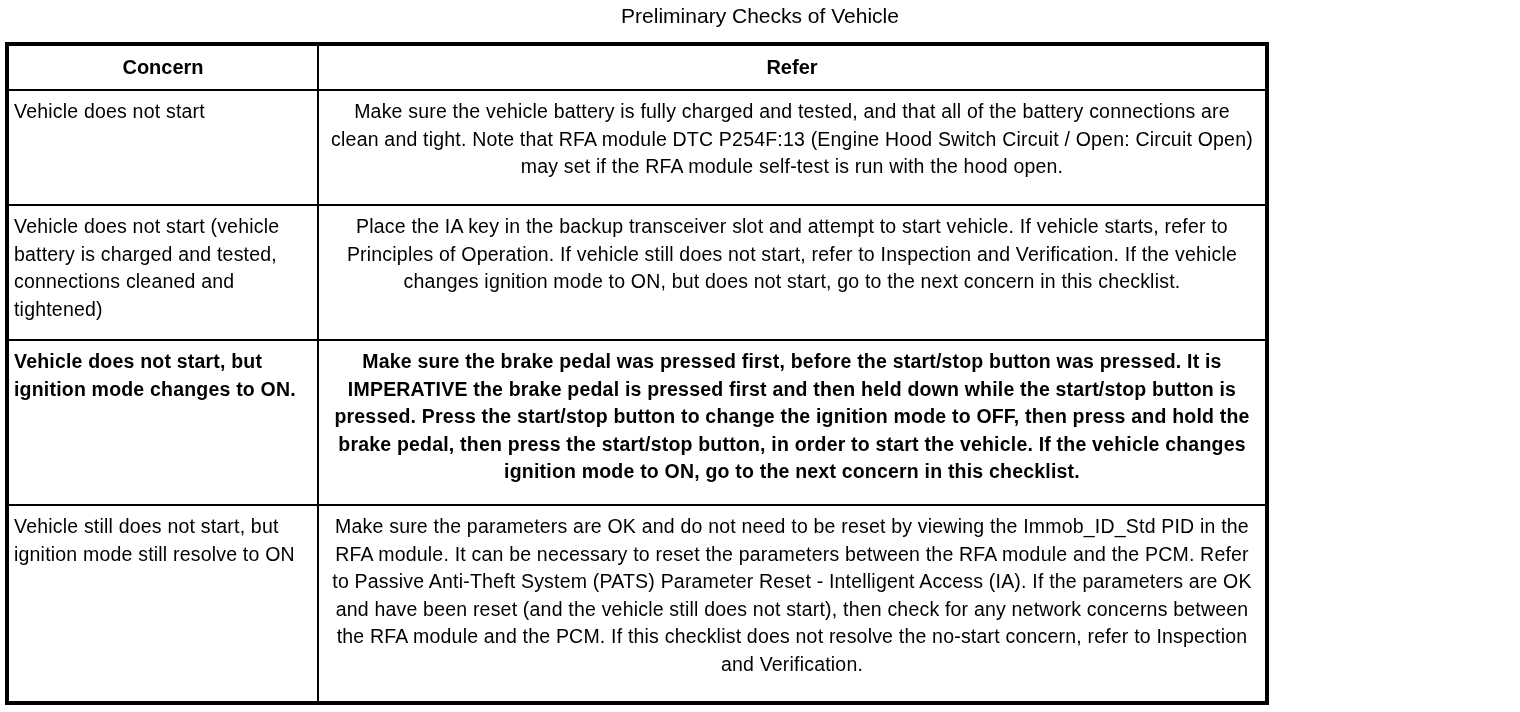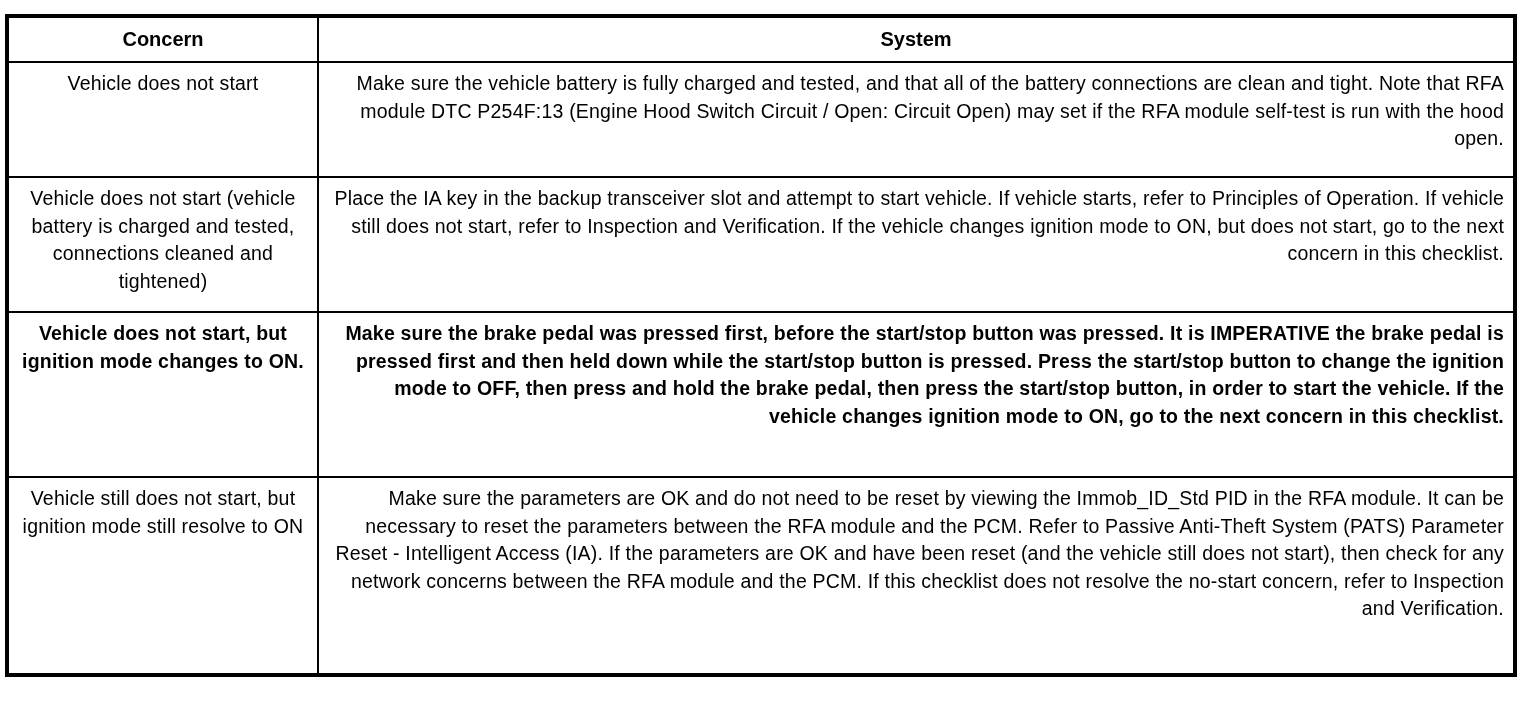--- a/index.html
+++ b/index.html
@@ -19,21 +19,21 @@
   .title {
     text-align: center;
     font-size: 21px;
     line-height: 24px;
     padding-top: 4px;
     font-weight: normal;
   }
   table.checks {
     border-collapse: collapse;
     table-layout: fixed;
-    width: 1512px;
+    width: 1264px;
     margin: 14px 0 0 5px;
     border: 4px solid #000000;
   }
   col.c1 { width: 311px; }
   th, td {
     border: 2px solid #000000;
     box-sizing: border-box;
     vertical-align: top;
   }
   th {
@@ -44,45 +44,46 @@
     height: 46px;
     padding: 2px 4px;
   }
   td {
     font-size: 19.5px;
     line-height: 27.5px;
     padding: 7px 9px 7px 9px;
     letter-spacing: 0.2px;
   }
   td.concern {
-    text-align: center;
+    text-align: left;
     padding: 7px 5px;
   }
   td.action {
-    text-align: right;
+    text-align: center;
   }
   tr.r1 td { height: 115px; }
   tr.r2 td { height: 135px; }
   tr.r3 td { height: 165px; font-weight: bold; }
   tr.r4 td { height: 198px; }
 </style>
 </head>
 <body>
 
 <div class="page">
+  <div class="title">Preliminary Checks of Vehicle</div>
 
   <table class="checks">
     <colgroup>
       <col class="c1">
       <col class="c2">
     </colgroup>
     <thead>
       <tr>
         <th>Concern</th>
-        <th>System</th>
+        <th>Refer</th>
       </tr>
     </thead>
     <tbody>
       <tr class="r1">
         <td class="concern">Vehicle does not start</td>
         <td class="action">Make sure the vehicle battery is fully charged and tested, and that all of the battery connections are clean and tight. Note that RFA module DTC P254F:13 (Engine Hood Switch Circuit / Open: Circuit Open) may set if the RFA module self-test is run with the hood open.</td>
       </tr>
       <tr class="r2">
         <td class="concern">Vehicle does not start (vehicle battery is charged and tested, connections cleaned and tightened)</td>
         <td class="action">Place the IA key in the backup transceiver slot and attempt to start vehicle. If vehicle starts, refer to Principles of Operation. If vehicle still does not start, refer to Inspection and Verification. If the vehicle changes ignition mode to ON, but does not start, go to the next concern in this checklist.</td>

